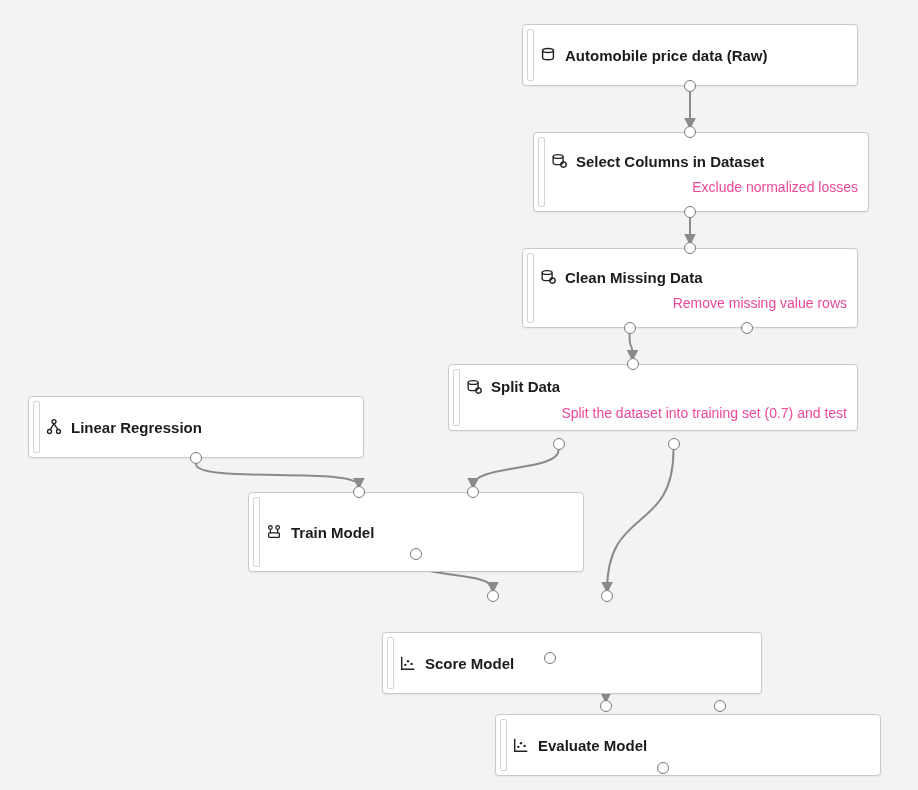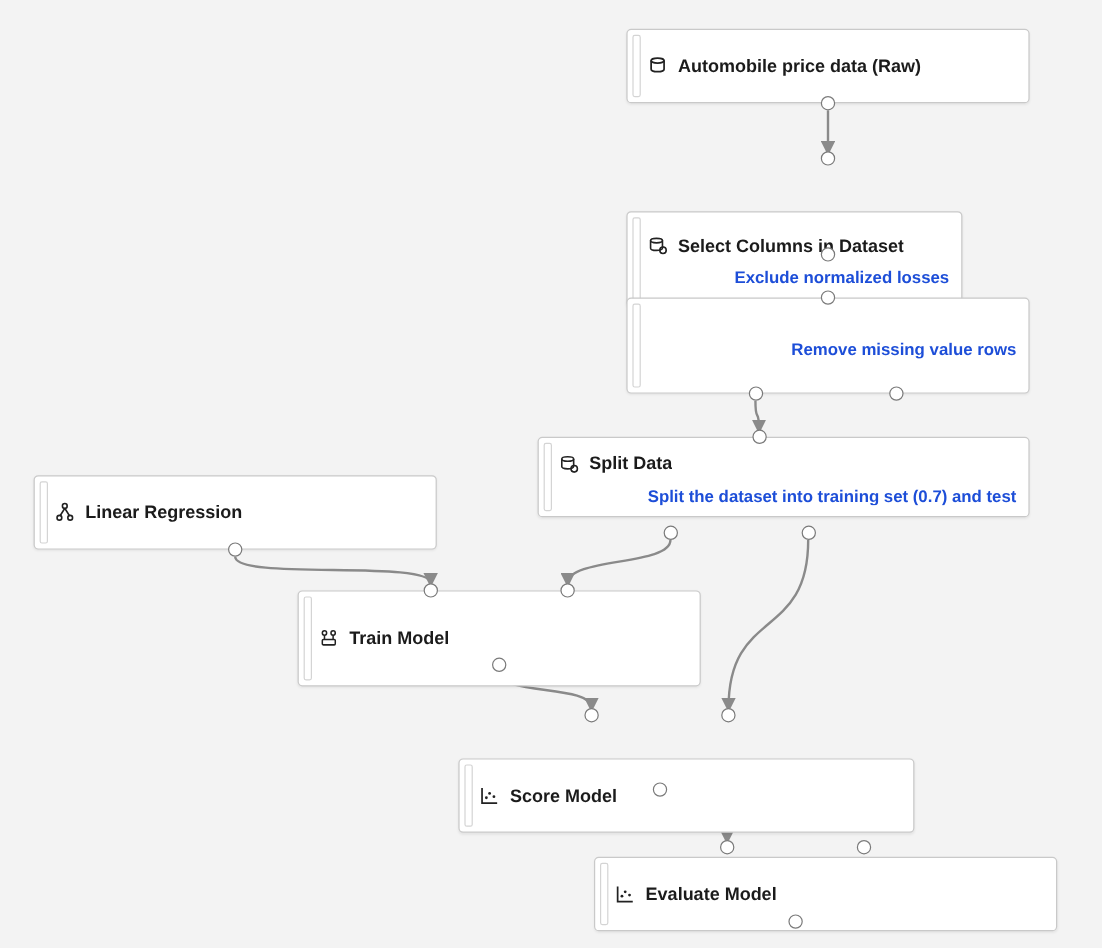--- a/index.html
+++ b/index.html
@@ -62,27 +62,26 @@
   }
   .node .title {
     font-weight: 600;
     color: #1b1b1b;
     font-size: 15px;
     white-space: nowrap;
     overflow: hidden;
     text-overflow: ellipsis;
   }
   .node .desc {
-    color: #1d4ed8;
+    color: #ec4899;
     font-size: 14px;
     margin-top: 6px;
     white-space: nowrap;
     overflow: hidden;
     text-overflow: ellipsis;
-    font-weight: bold;
   }
   .node .icon {
     width: 18px;
     height: 18px;
     flex: 0 0 18px;
     display: inline-flex;
     align-items: center;
     justify-content: center;
   }
   .port {
@@ -126,41 +125,52 @@
           <svg viewBox="0 0 20 20" width="18" height="18">
               <ellipse cx="10" cy="5" rx="6" ry="2.3" fill="none" stroke="#222" stroke-width="1.6"></ellipse>
               <path d="M4 5 v8 a6 2.3 0 0 0 12 0 v-8" fill="none" stroke="#222" stroke-width="1.6"></path>
             </svg>
         </span>
         <span class="title">Automobile price data (Raw)</span>
       </div>
     </div>
   </div>
 
-  <div class="node" id="node-n2" style="left: 522px; top: 132px; width: 280px; height: 80px; margin-top: 44px;">
+  <div class="node" id="node-n2" style="left: 533px; top: 132px; width: 336px; height: 80px;">
     <div class="bar"></div>
     <div class="content">
       <div class="title-row">
         <span class="icon">
           <svg viewBox="0 0 20 20" width="18" height="18">
               <ellipse cx="9" cy="5" rx="5.5" ry="2.1" fill="none" stroke="#222" stroke-width="1.5"></ellipse>
               <path d="M3.5 5 v7 a5.5 2.1 0 0 0 11 0 v-7" fill="none" stroke="#222" stroke-width="1.5"></path>
               <circle cx="15" cy="14" r="3" fill="none" stroke="#222" stroke-width="1.4"></circle>
               <path d="M15 10.5 v1 M15 16.5 v1 M11.5 14 h1 M17.5 14 h1 M12.6 11.6 l.7 .7 M16.7 15.7 l.7 .7 M12.6 16.4 l.7 -.7 M16.7 12.3 l.7 -.7" stroke="#222" stroke-width="1.2"></path>
             </svg>
         </span>
         <span class="title">Select Columns in Dataset</span>
       </div>
       <div class="desc">Exclude normalized losses</div>
     </div>
   </div>
 
   <div class="node" id="node-n3" style="left: 522px; top: 248px; width: 336px; height: 80px;">
     <div class="bar"></div>
     <div class="content">
+      <div class="title-row">
+        <span class="icon">
+          <svg viewBox="0 0 20 20" width="18" height="18">
+              <ellipse cx="9" cy="5" rx="5.5" ry="2.1" fill="none" stroke="#222" stroke-width="1.5"></ellipse>
+              <path d="M3.5 5 v7 a5.5 2.1 0 0 0 11 0 v-7" fill="none" stroke="#222" stroke-width="1.5"></path>
+              <circle cx="15" cy="14" r="3" fill="none" stroke="#222" stroke-width="1.4"></circle>
+              <path d="M15 10.5 v1 M15 16.5 v1 M11.5 14 h1 M17.5 14 h1 M12.6 11.6 l.7 .7 M16.7 15.7 l.7 .7 M12.6 16.4 l.7 -.7 M16.7 12.3 l.7 -.7" stroke="#222" stroke-width="1.2"></path>
+            </svg>
+        </span>
+        <span class="title">Clean Missing Data</span>
+      </div>
       <div class="desc">Remove missing value rows</div>
     </div>
   </div>
 
   <div class="node" id="node-n4" style="left: 448px; top: 364px; width: 410px; height: 67px;">
     <div class="bar"></div>
     <div class="content">
       <div class="title-row">
         <span class="icon">
           <svg viewBox="0 0 20 20" width="18" height="18">

